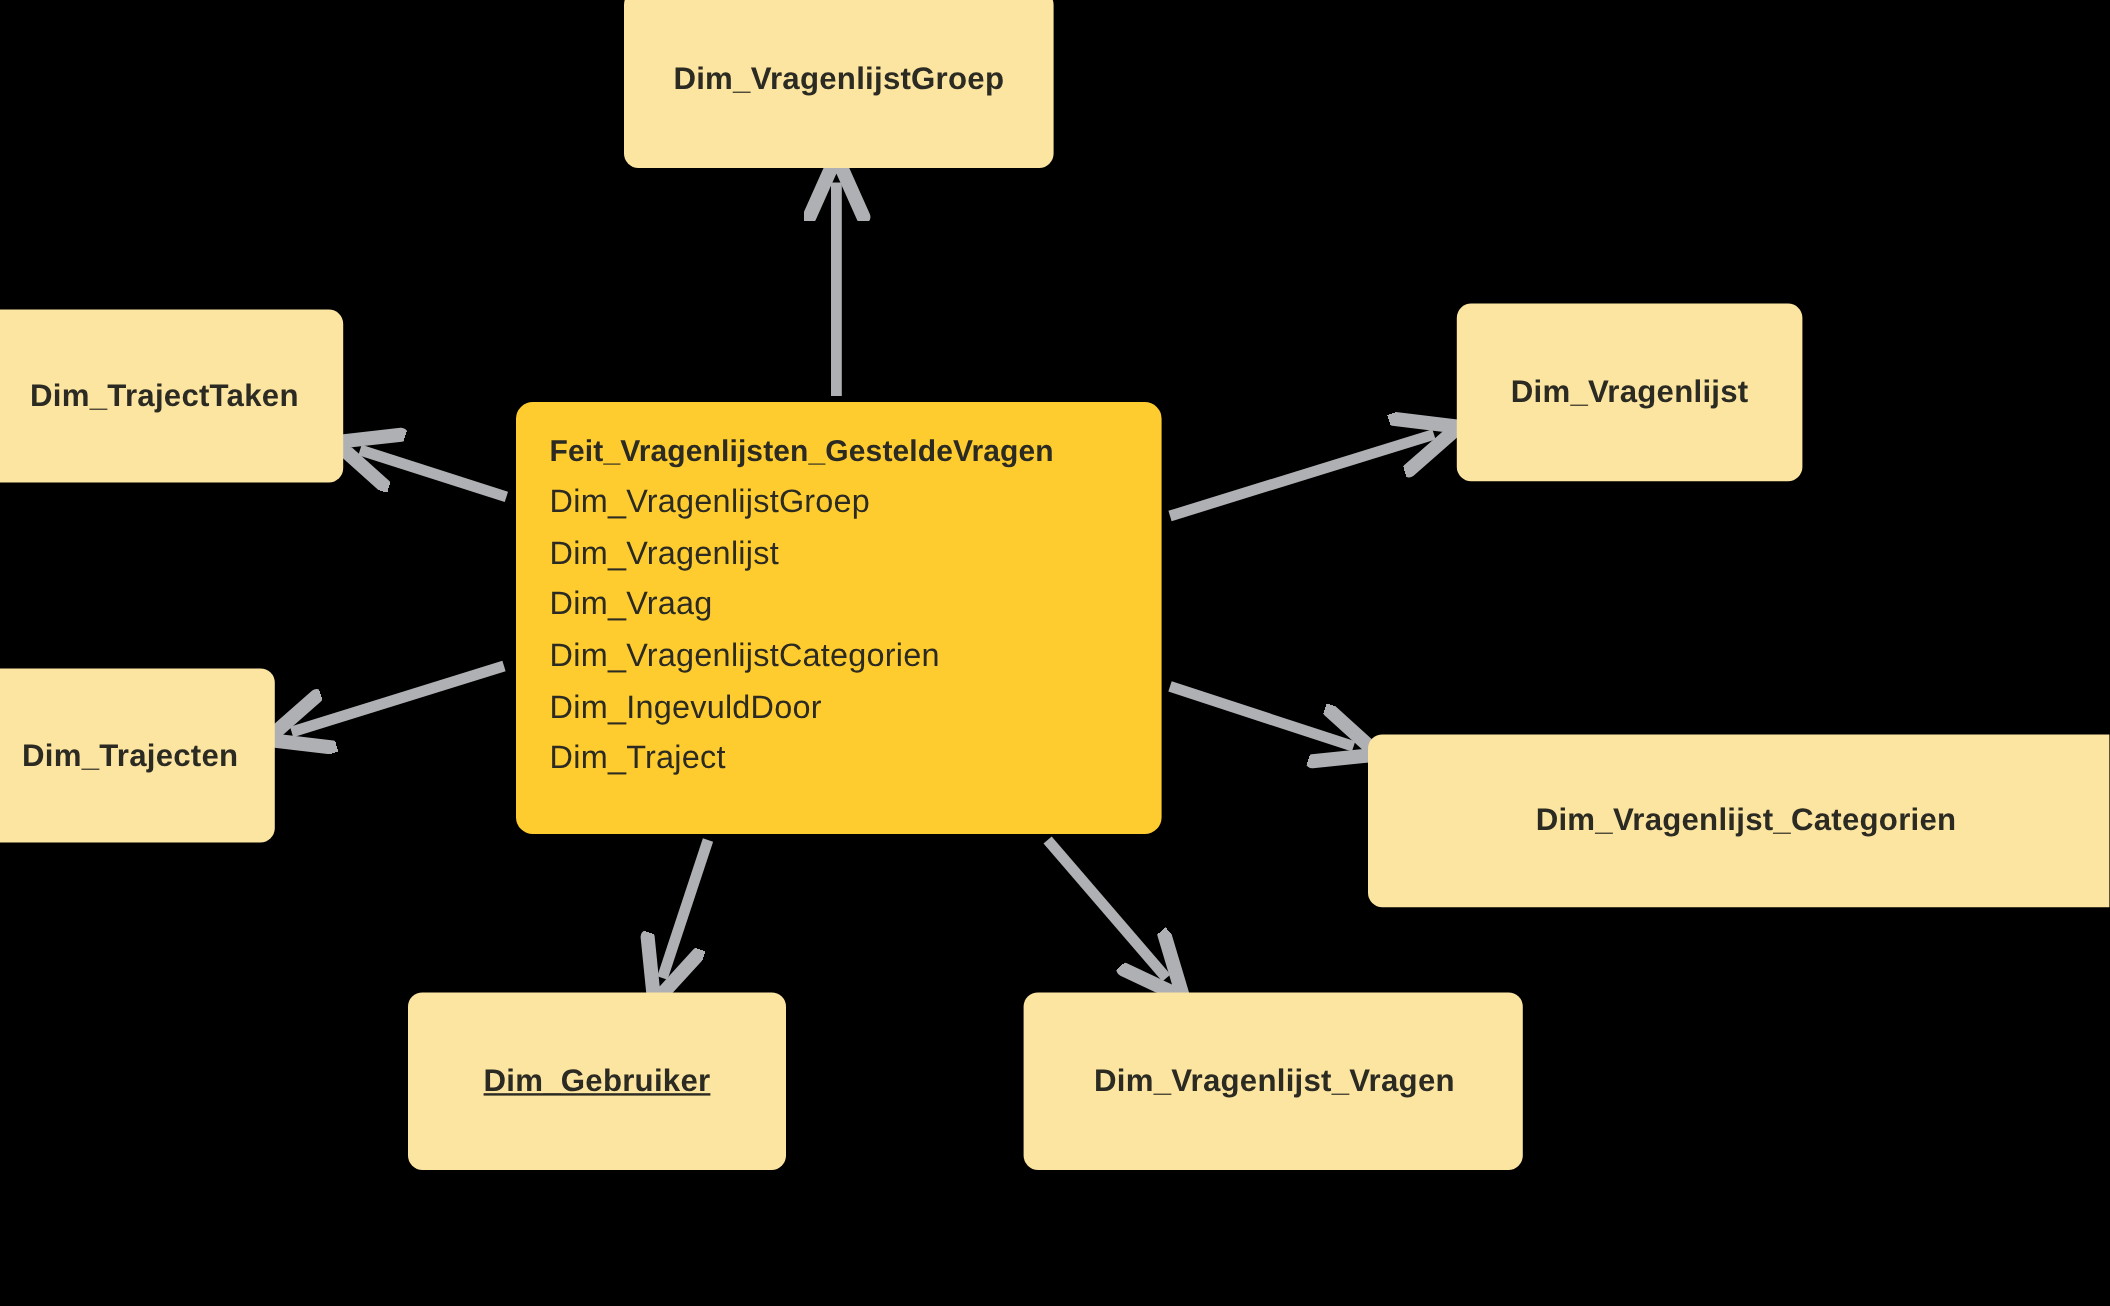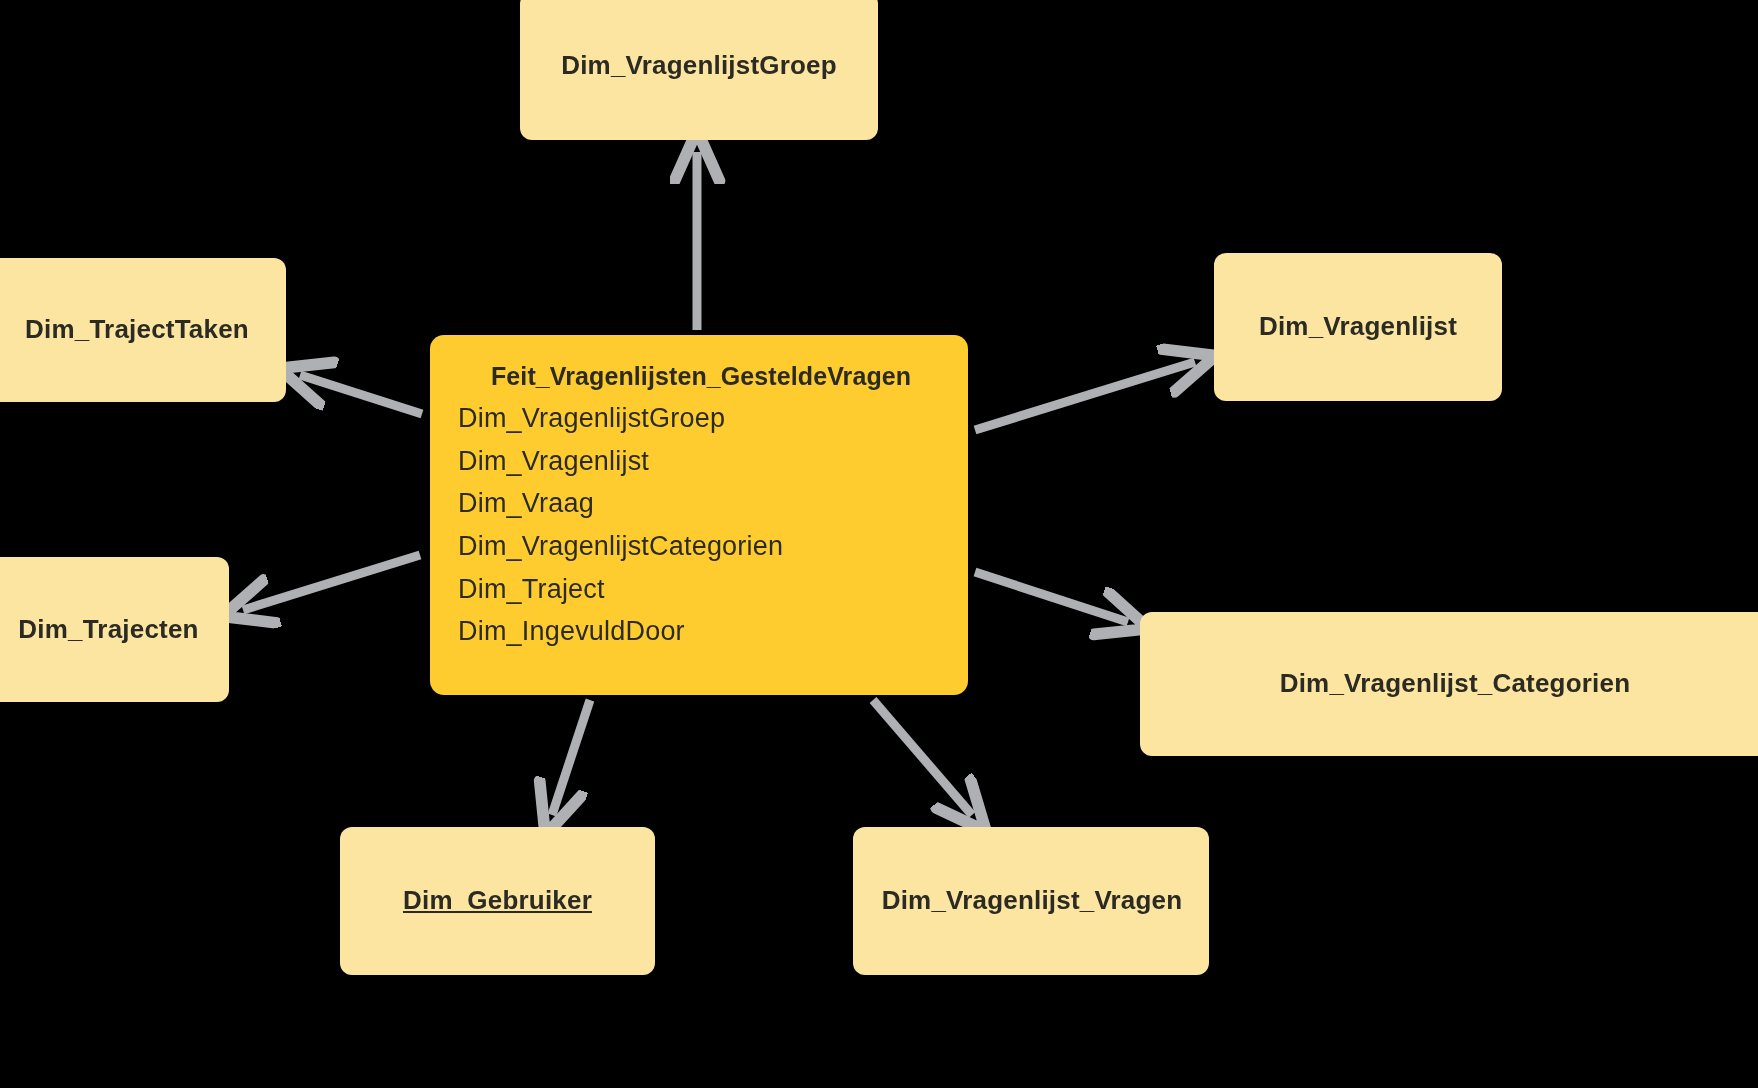--- a/index.html
+++ b/index.html
@@ -48,21 +48,20 @@
     padding: 26px 28px 20px 28px;
     text-align: left;
   }
   .fact-title {
     font-size: 25px;
     font-weight: bold;
     color: #2b2b23;
     letter-spacing: 0.1px;
     margin-bottom: 6px;
     white-space: nowrap;
-    margin-left: 33px;
   }
   .fact-field {
     font-size: 27px;
     font-weight: normal;
     color: #2b2b23;
     line-height: 1.58;
     white-space: nowrap;
   }
 </style>
 </head>
@@ -87,31 +86,31 @@
       <line x1="873" y1="700" x2="972" y2="815"></line>
     </g>
   </svg>
 
   <div class="node fact" style="left:430px; top:335px; width:538px; height:360px;">
     <div class="fact-title">Feit_Vragenlijsten_GesteldeVragen</div>
     <div class="fact-field">Dim_VragenlijstGroep</div>
     <div class="fact-field">Dim_Vragenlijst</div>
     <div class="fact-field">Dim_Vraag</div>
     <div class="fact-field">Dim_VragenlijstCategorien</div>
+    <div class="fact-field">Dim_IngevuldDoor</div>
     <div class="fact-field">Dim_Traject</div>
-    <div class="fact-field">Dim_IngevuldDoor</div>
   </div>
 
   <div class="node dim" style="left:520px; top:-8px; width:358px; height:148px;">Dim_VragenlijstGroep</div>
 
   <div class="node dim" style="left:-12px; top:258px; width:298px; height:144px;">Dim_TrajectTaken</div>
 
   <div class="node dim" style="left:1214px; top:253px; width:288px; height:148px;">Dim_Vragenlijst</div>
 
   <div class="node dim" style="left:-12px; top:557px; width:241px; height:145px;">Dim_Trajecten</div>
 
   <div class="node dim" style="left:1140px; top:612px; width:630px; height:144px;">Dim_Vragenlijst_Categorien</div>
 
   <div class="node dim" style="left:340px; top:827px; width:315px; height:148px;text-decoration:underline;">Dim_Gebruiker</div>
 
-  <div class="node dim" style="left:853px; top:827px; width:356px; height:148px;padding-left:16px;">Dim_Vragenlijst_Vragen</div>
+  <div class="node dim" style="left:853px; top:827px; width:416px; height:148px;padding-left:16px;">Dim_Vragenlijst_Vragen</div>
 
 </div>
 
 </body></html>

